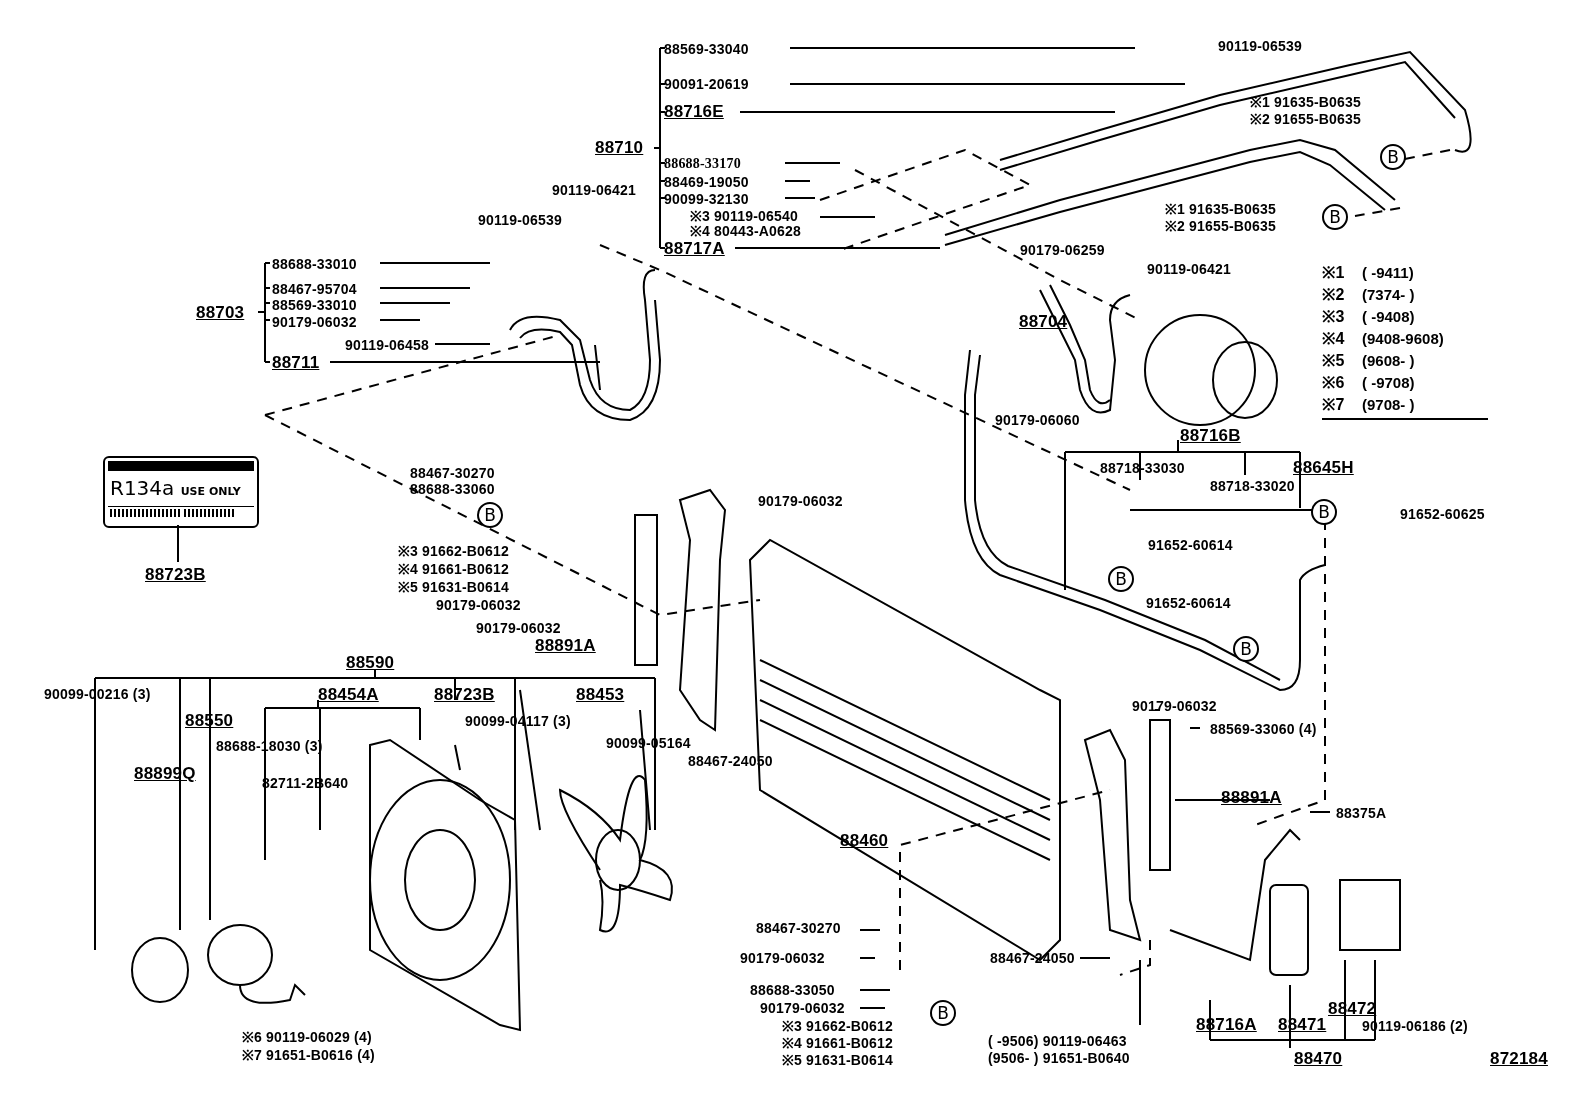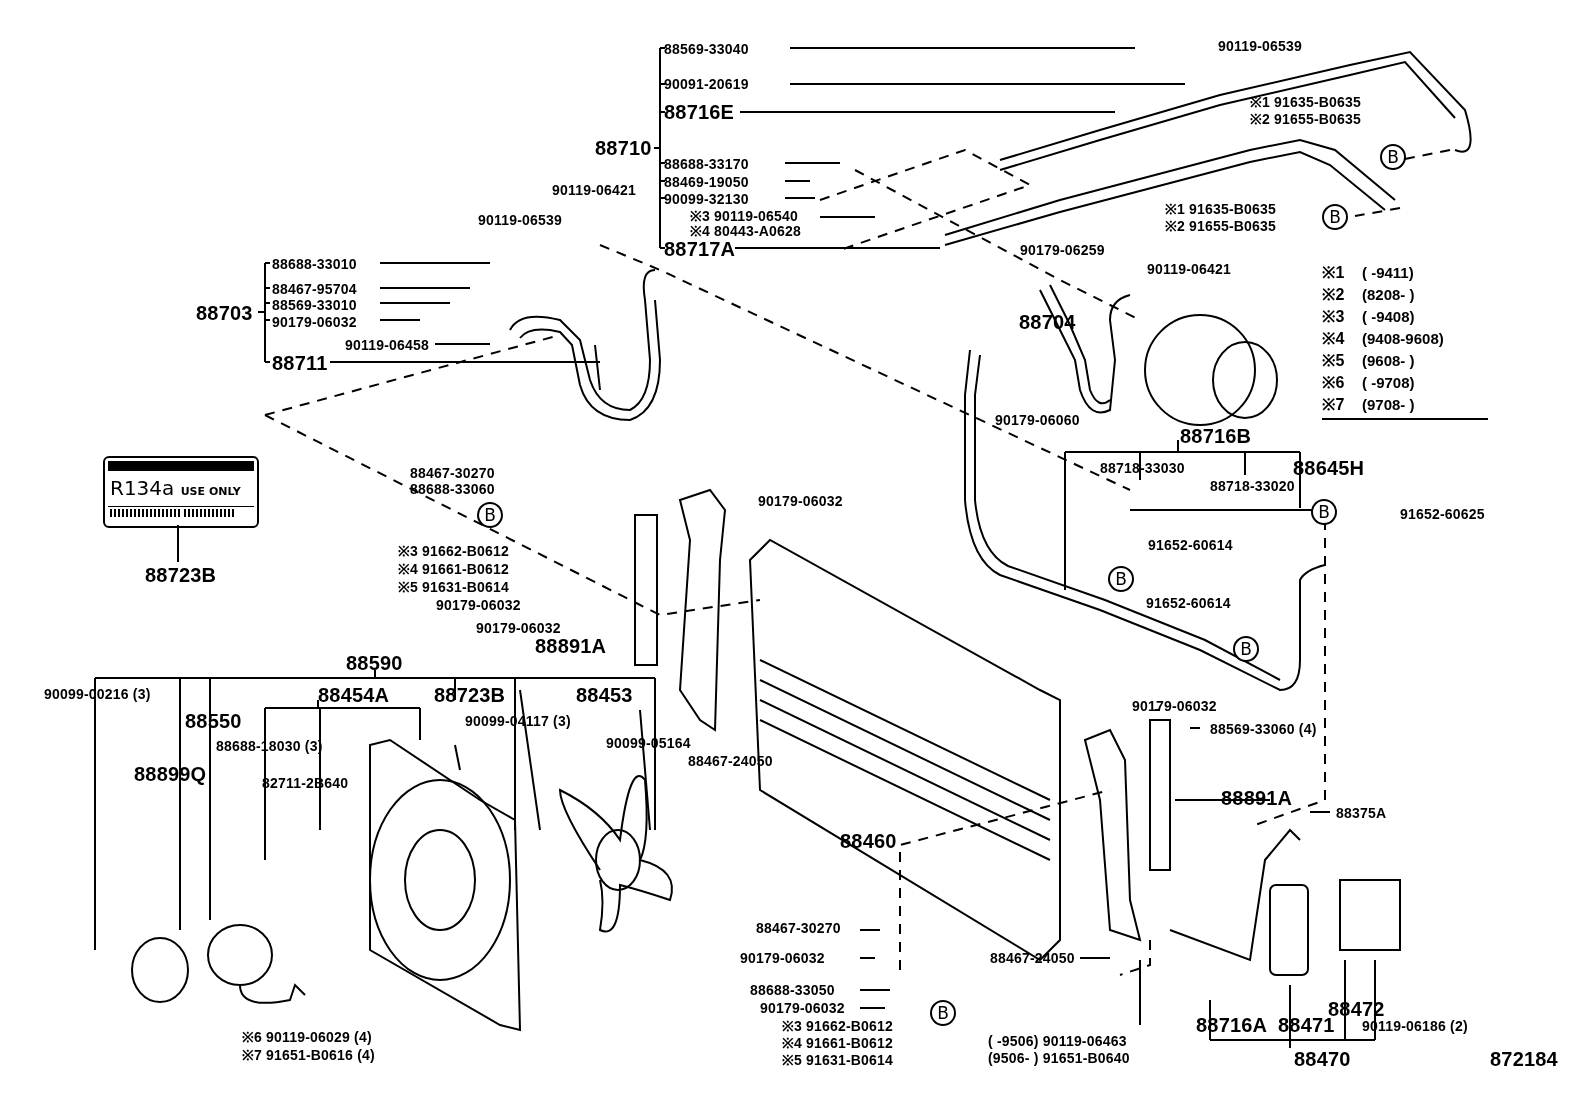--- a/index.html
+++ b/index.html
@@ -1,21 +1,21 @@
 <!DOCTYPE html>
 <html><head>
 <meta charset="utf-8">
 <style>
   html, body { margin: 0; padding: 0; background: #ffffff; }
   body { width: 1592px; height: 1099px; position: relative; overflow: hidden;
          font-family: "Liberation Sans", "DejaVu Sans", sans-serif; color: #000; }
   #diagram { position: absolute; left: 0; top: 0; width: 1592px; height: 1099px; }
   .lbl { position: absolute; font-weight: bold; font-size: 14px; line-height: 16px;
          white-space: nowrap; letter-spacing: 0.2px; font-family: "Liberation Sans", sans-serif; }
-  .lbl.big { font-size: 20px; line-height: 18px; }
+  .lbl.big { font-size: 17px; line-height: 18px; text-decoration: underline; }
   .legend { position: absolute; left: 1322px; top: 262px; width: 166px; }
   .legend-row { font-weight: bold; font-size: 15px; line-height: 22px; white-space: nowrap;
                 font-family: "Liberation Sans", sans-serif; }
   .legend-row .mk { font-size: 16px; display: inline-block; width: 40px; }
   .legend-rule { border-bottom: 2px solid #000; margin-top: 2px; }
   .label-box { position: absolute; left: 103px; top: 456px; width: 152px; height: 68px;
                border: 2px solid #000; border-radius: 6px; }
   .label-box .hdr { height: 10px; background: #000; margin: 3px; }
   .label-box .main { font-size: 20px; font-weight: normal; line-height: 24px; padding: 2px 5px;
                      font-family: "DejaVu Sans", sans-serif; white-space: nowrap; }
@@ -96,21 +96,21 @@
     <path d="M855 170 L1060 280 L1140 320"></path>
     <path d="M1325 520 V800 L1255 825"></path>
     <path d="M900 970 V845 L1110 790"></path>
     <path d="M1150 940 L1150 965 L1120 975"></path>
     <path d="M1450 150 L1400 160 M1400 208 L1355 216"></path>
   </g>
 </svg>
 
 <div class="legend">
   <div class="legend-row"><span class="mk">※1</span><span>(      -9411)</span></div>
-  <div class="legend-row"><span class="mk">※2</span><span>(8208-      )</span></div>
+  <div class="legend-row"><span class="mk">※2</span><span>(7374-      )</span></div>
   <div class="legend-row"><span class="mk">※3</span><span>(      -9408)</span></div>
   <div class="legend-row"><span class="mk">※4</span><span>(9408-9608)</span></div>
   <div class="legend-row"><span class="mk">※5</span><span>(9608-      )</span></div>
   <div class="legend-row"><span class="mk">※6</span><span>(      -9708)</span></div>
   <div class="legend-row"><span class="mk">※7</span><span>(9708-      )</span></div>
   <div class="legend-rule"></div>
 </div>
 
 <div class="label-box">
   <div class="hdr"></div>
@@ -127,21 +127,21 @@
 <div class="circB" style="left:477px; top:502px;">B</div>
 <div class="circB" style="left:1108px; top:566px;">B</div>
 <div class="circB" style="left:1233px; top:636px;">B</div>
 <div class="circB" style="left:1311px; top:499px;">B</div>
 <div class="circB" style="left:930px; top:1000px;">B</div>
 
 <div class="lbl" style="left:664px; top:41px;">88569-33040</div>
 <div class="lbl" style="left:664px; top:76px;">90091-20619</div>
 <div class="lbl big" style="left:664px; top:103px;">88716E</div>
 <div class="lbl big" style="left:595px; top:139px;">88710</div>
-<div class="lbl" style="left:664px; top:156px;">88688-33170</div>
+<div class="lbl" style="left:664px; top:156px;font-family:Liberation Serif, serif;">88688-33170</div>
 <div class="lbl" style="left:664px; top:174px;">88469-19050</div>
 <div class="lbl" style="left:664px; top:191px;">90099-32130</div>
 <div class="lbl" style="left:690px; top:208px;">※3  90119-06540</div>
 <div class="lbl" style="left:690px; top:223px;">※4  80443-A0628</div>
 <div class="lbl big" style="left:664px; top:240px;">88717A</div>
 
 <div class="lbl" style="left:1218px; top:38px;">90119-06539</div>
 <div class="lbl" style="left:1250px; top:94px;">※1  91635-B0635</div>
 <div class="lbl" style="left:1250px; top:111px;">※2  91655-B0635</div>
 <div class="lbl" style="left:1165px; top:201px;">※1  91635-B0635</div>

